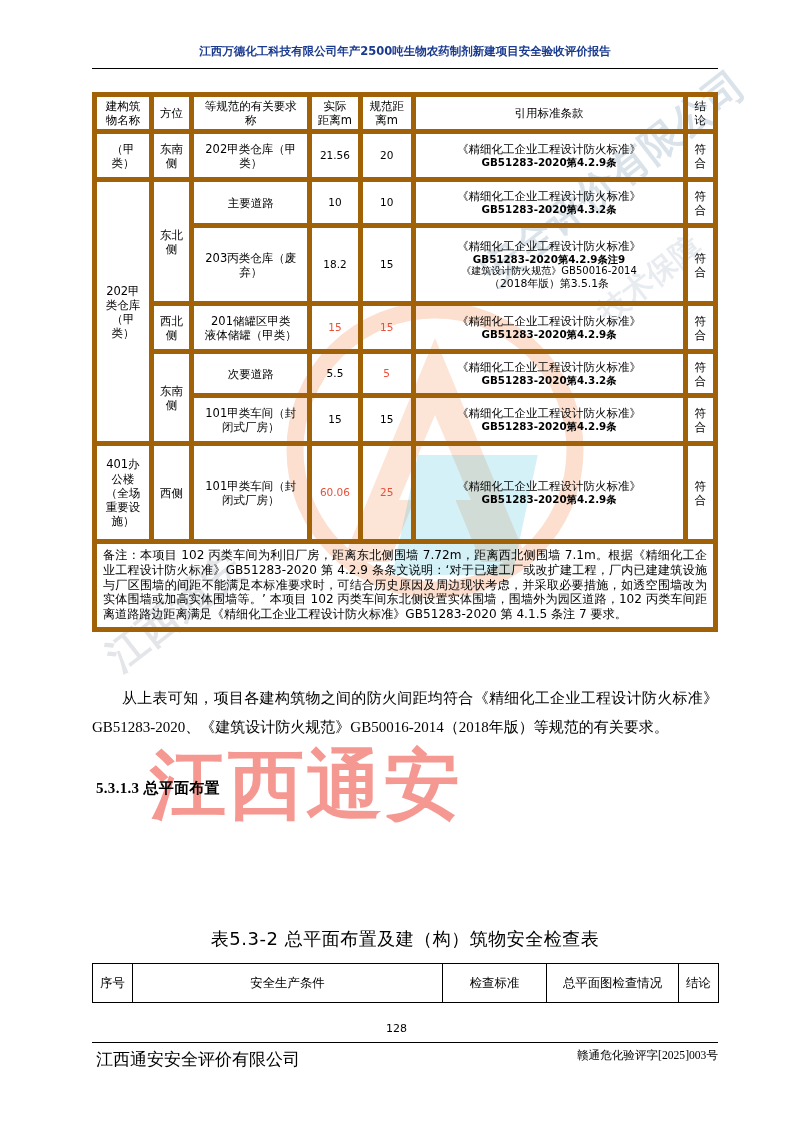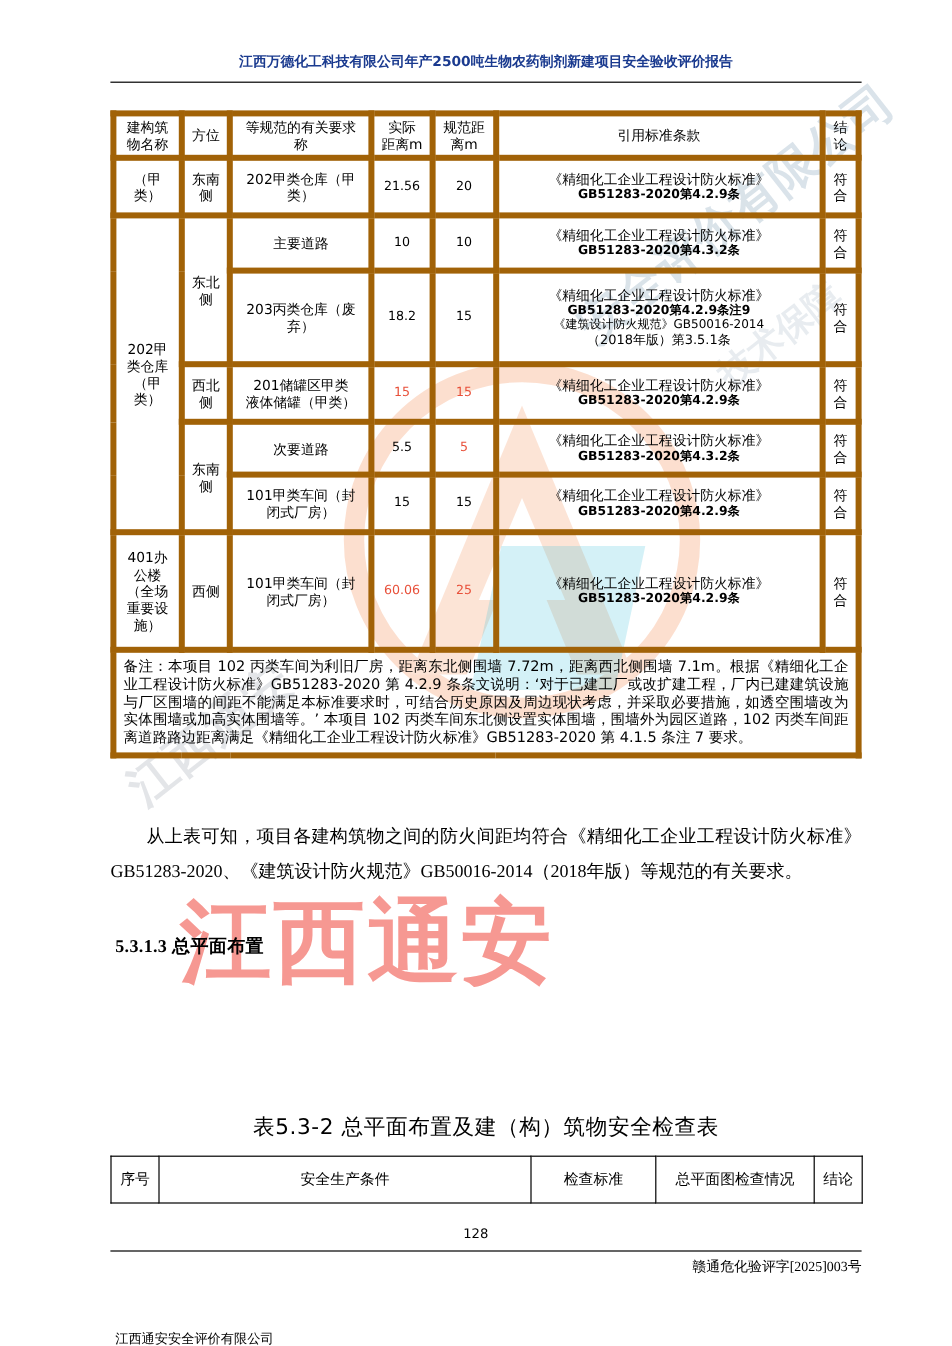--- a/index.html
+++ b/index.html
@@ -217,23 +217,23 @@
     position: absolute;
     left: 92px;
     top: 1042px;
     width: 626px;
     height: 0;
     border-top: 1.3px solid #000;
   }
   .footer-left {
     position: absolute;
     left: 96px;
-    top: 1108px;
-    font-family: "DejaVu Sans", sans-serif;
-    font-size: 11px;
+    top: 1048px;
+    font-family: "DejaVu Sans", sans-serif;
+    font-size: 17px;
   }
   .footer-right {
     position: absolute;
     right: 75px;
     top: 1048px;
     font-family: Liberation Serif, serif;
     font-size: 11.6px;
   }
 </style>
 </head>

